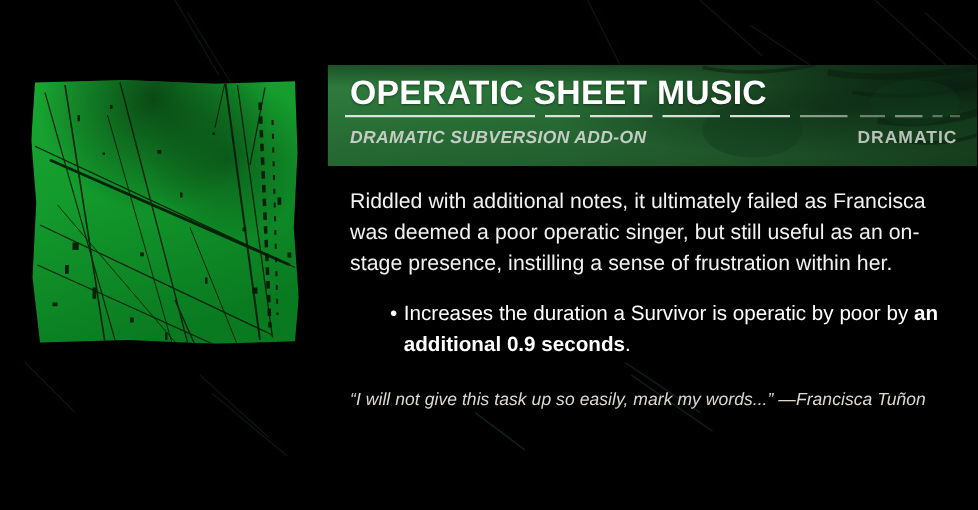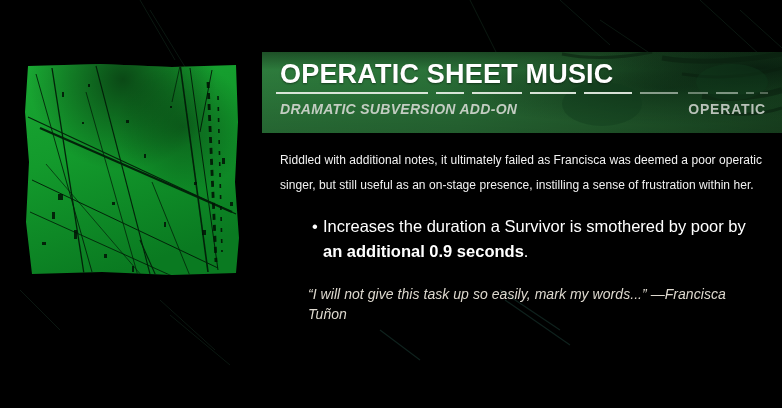--- a/index.html
+++ b/index.html
@@ -96,21 +96,21 @@
 
   
   #body {
     position:absolute;
     left:0; top:133px;
     width:520px;
     padding:15px 18px 0 18px;
   }
   #description {
     color:#f2f2f2;
-    font-size:12px;
+    font-size:17px;
     line-height:25px;
     letter-spacing:0.05px;
   }
   #effects {
     margin-top:16px;
     padding-left:33px;
   }
   .effect-item {
     position:relative;
     color:#ffffff;
@@ -126,21 +126,20 @@
     line-height:25px;
   }
   .effect-item b { font-weight:bold; }
   #flavor {
     margin-top:20px;
     color:#ded9cf;
     font-size:14px;
     font-style:italic;
     line-height:20px;
     letter-spacing:0.05px;
-    margin-left:28px;
   }
 </style>
 </head>
 <body>
 
 <div id="card">
 
   <svg id="bg-scratches" viewBox="0 0 782 408" preserveAspectRatio="none">
     <rect x="0" y="0" width="782" height="408" fill="#000000"></rect>
     <g stroke="#0d1c14" stroke-width="1" fill="none" opacity="0.85">
@@ -294,31 +293,31 @@
             <line x1="364" y1="1" x2="402" y2="1" opacity="0.6"></line>
             <line x1="412" y1="1" x2="432" y2="1" opacity="0.45"></line>
             <line x1="440" y1="1" x2="462" y2="1" opacity="0.55"></line>
             <line x1="470" y1="1" x2="478" y2="1" opacity="0.4"></line>
             <line x1="484" y1="1" x2="492" y2="1" opacity="0.35"></line>
           </g>
         </svg>
 
         <div id="subtitle-row">
           <div id="item-subtitle">DRAMATIC SUBVERSION ADD-ON</div>
-          <div id="item-rarity">OPERATIC</div>
+          <div id="item-rarity">DRAMATIC</div>
         </div>
       </div>
     </div>
 
     <div id="body">
       <div id="description">Riddled with additional notes, it ultimately failed as Francisca was deemed a poor operatic singer, but still useful as an on-stage presence, instilling a sense of frustration within her.</div>
 
       <div id="effects">
         <div class="effect-item">
-          <span class="bullet">•</span><span>Increases the duration a Survivor is smothered by </span><span>poor by </span><b>an additional 0.9 seconds</b><span>.</span>
+          <span class="bullet">•</span><span>Increases the duration a Survivor is operatic by </span><span>poor by </span><b>an additional 0.9 seconds</b><span>.</span>
         </div>
       </div>
 
       <div id="flavor">“I will not give this task up so easily, mark my words...” —Francisca Tuñon</div>
     </div>
 
   </div>
 </div>
 
 </body></html>

